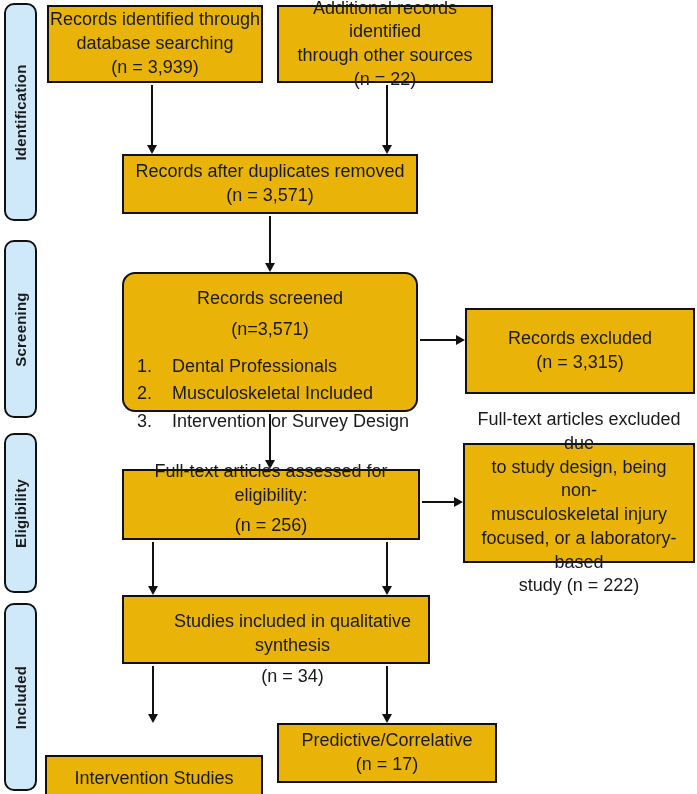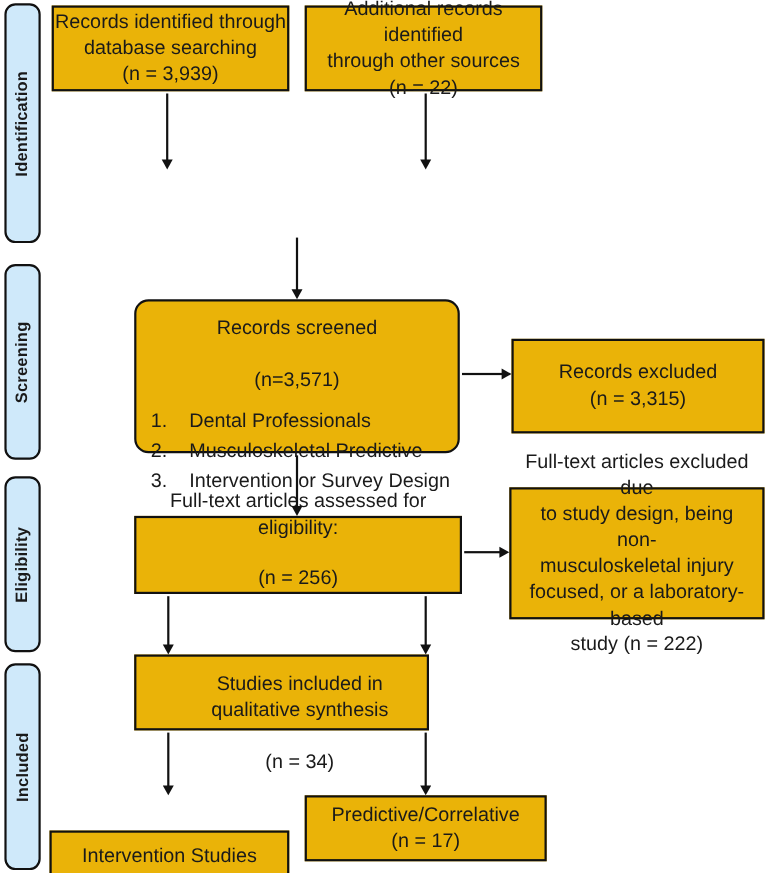--- a/index.html
+++ b/index.html
@@ -27,25 +27,25 @@
        display:flex;flex-direction:column;align-items:center;justify-content:center;
        text-align:center;font-size:18px;line-height:1.32;}
   .pre{white-space:pre-line;}
   #box-identified-db{left:47px;top:5px;width:216px;height:78px;}
   #box-identified-other{left:277px;top:5px;width:216px;height:78px;}
   #box-after-duplicates{left:122px;top:154px;width:296px;height:60px;}
   #box-records-screened{left:122px;top:272px;width:296px;height:140px;justify-content:flex-start;padding-top:13px;border-radius:13px;}
   #box-records-excluded{left:465px;top:308px;width:230px;height:86px;}
   #box-fulltext-assessed{left:122px;top:469px;width:298px;height:71px;justify-content:flex-end;padding-top:11px;}
   #box-fulltext-excluded{left:463px;top:443px;width:232px;height:120px;padding:4px 6px;text-align:center;}
-  #box-qualitative{left:122px;top:595px;width:268px;height:69px;justify-content:flex-start;padding-top:13px;padding-left:33px;}
+  #box-qualitative{left:122px;top:595px;width:308px;height:69px;justify-content:flex-start;padding-top:13px;padding-left:33px;}
   #box-intervention{left:45px;top:755px;width:218px;height:72px;}
   #box-predictive{left:277px;top:723px;width:220px;height:60px;}
 
-  .box-count{margin-top:23px;}
+  .box-count{margin-top:7px;}
   .criteria{width:100%;text-align:left;margin-top:13px;}
   .criteria-row{display:flex;padding-left:13px;margin-bottom:4px;}
   .criteria-num{width:35px;flex:0 0 35px;}
 
   
   .varrow{position:absolute;width:10px;}
   .varrow .shaft{position:absolute;left:50%;margin-left:-1px;width:2px;top:0;bottom:8px;background:var(--line);}
   .varrow .head{position:absolute;bottom:0;left:50%;margin-left:-5px;width:0;height:0;
                 border-left:5px solid transparent;border-right:5px solid transparent;
                 border-top:9px solid var(--line);}
@@ -83,32 +83,34 @@
   <div class="stage" id="stage-included">
     <span class="stage-text">Included</span>
   </div>
 
   <div class="box pre" id="box-identified-db">Records identified through
 database searching
 (n = 3,939)</div>
   <div class="box pre" id="box-identified-other">Additional records identified
 through other sources
 (n = 22)</div>
+  <div class="box pre" id="box-after-duplicates">Records after duplicates removed
+(n = 3,571)</div>
 
   <div class="box" id="box-records-screened">
     <div class="box-title">Records screened</div>
     <div class="box-count">(n=3,571)</div>
     <div class="criteria">
       <div class="criteria-row">
         <span class="criteria-num">1.</span>
         <span>Dental Professionals</span>
       </div>
       <div class="criteria-row">
         <span class="criteria-num">2.</span>
-        <span>Musculoskeletal Predictive</span>
+        <span>Musculoskeletal Included</span>
       </div>
       <div class="criteria-row">
         <span class="criteria-num">3.</span>
         <span>Intervention or Survey Design</span>
       </div>
     </div>
   </div>
 
   <div class="box pre" id="box-records-excluded">Records excluded
 (n = 3,315)</div>

